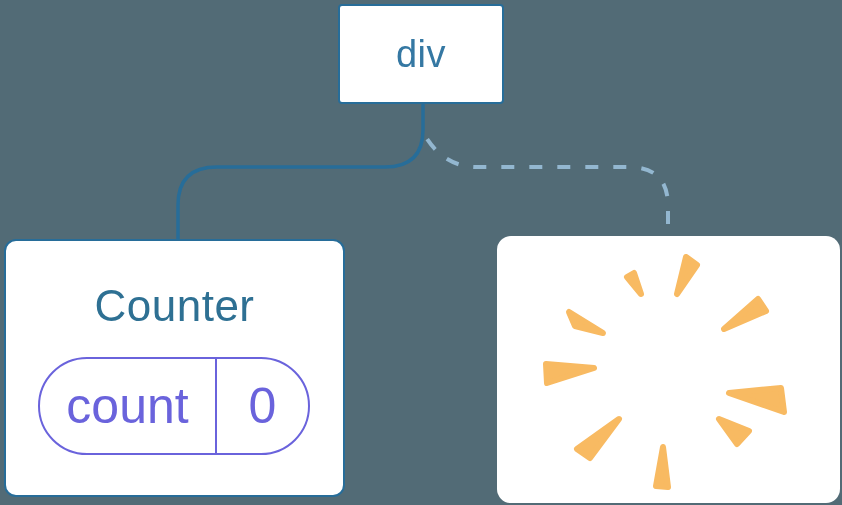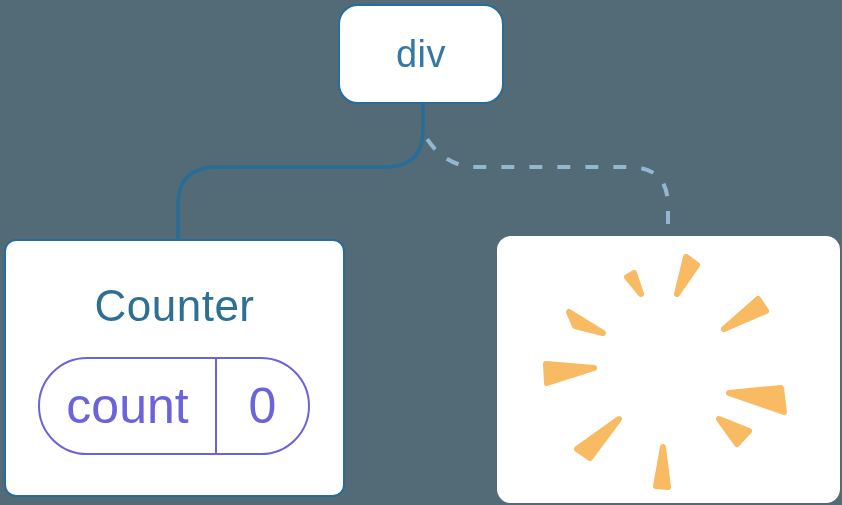--- a/index.html
+++ b/index.html
@@ -45,21 +45,21 @@
   }
   .card {
     position: absolute;
     background: var(--card-bg);
     z-index: 2;
   }
   .node-div {
     left: 338px; top: 4px;
     width: 166px; height: 100px;
     border: 2.5px solid var(--node-border);
-    border-radius: 20px;
+    border-radius: 4px;
     display: flex; align-items: center; justify-content: center;
   }
   .node-div .node-label {
     color: var(--node-text);
     font-size: 38px;
     font-weight: 500;
     letter-spacing: 0.5px;
   }
   .node-counter {
     left: 4px; top: 239px;

